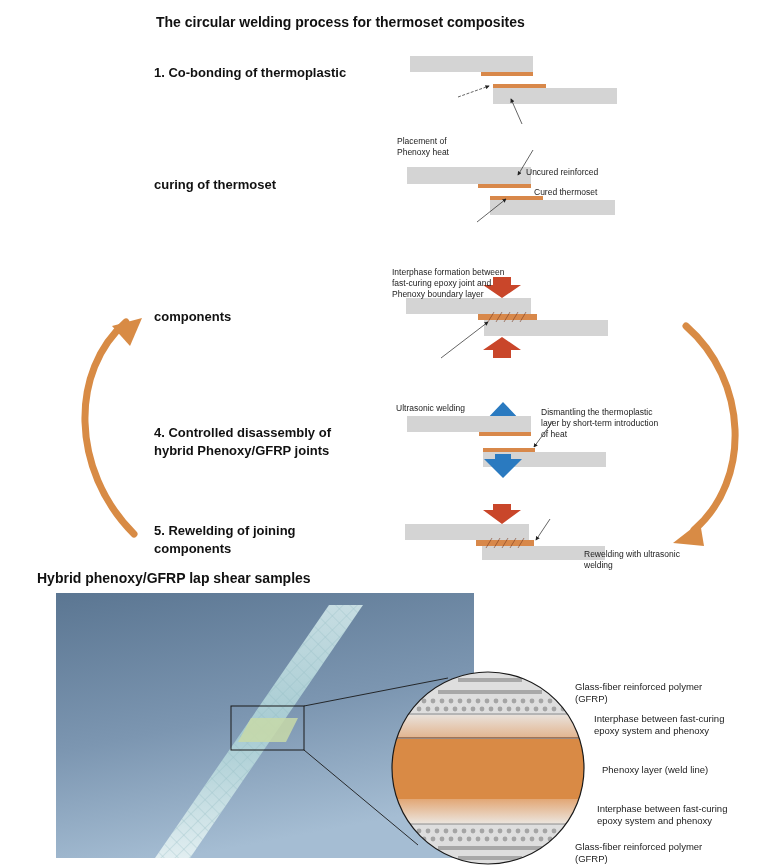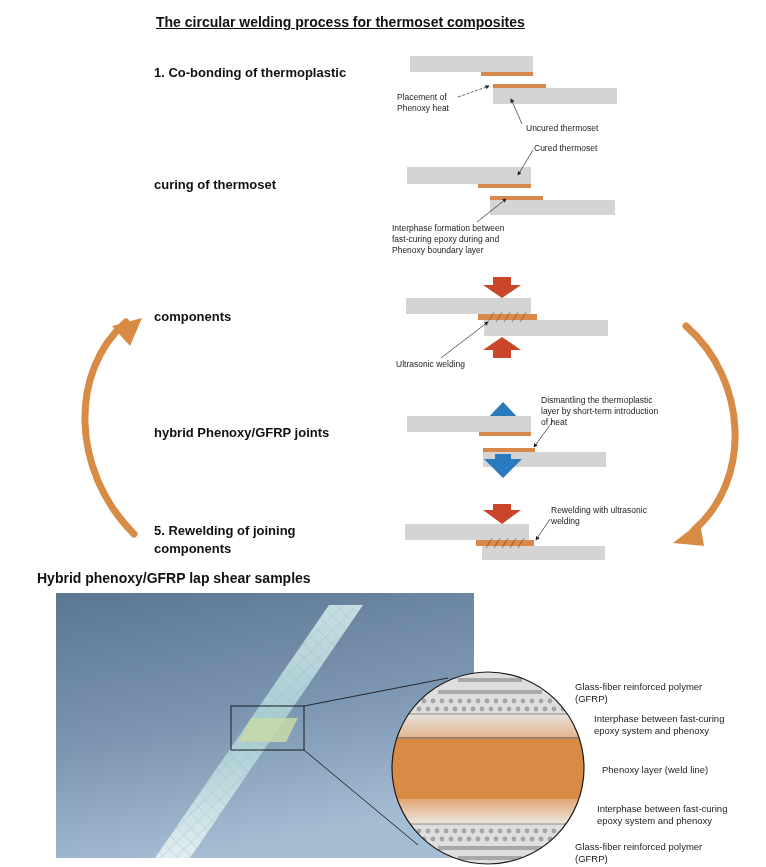--- a/index.html
+++ b/index.html
@@ -1,20 +1,20 @@
 <!DOCTYPE html>
 <html><head>
 <meta charset="utf-8">
 <style>
   html, body { margin: 0; padding: 0; background: #ffffff; }
   body { width: 766px; height: 867px; position: relative; overflow: hidden; font-family: "Liberation Sans", sans-serif; color: #111; }
   .abs { position: absolute; }
-  .title { font-weight: bold; font-size: 14px; left: 156px; top: 14px; white-space: nowrap; text-decoration: underline; }
+  .title { font-weight: bold; font-size: 14px; left: 156px; top: 14px; white-space: nowrap; }
   .step { font-weight: bold; font-size: 13px; line-height: 18px; left: 154px; }
-  .note { font-size: 8.5px; line-height: 11px; color: #222; white-space: nowrap; }
+  .note { font-size: 8.5px; line-height: 11px; color: #222; white-space: nowrap; margin-top: 44px; }
   .photo-title { font-weight: bold; font-size: 14px; left: 37px; top: 570px; white-space: nowrap; }
   .layer-label { font-size: 9.5px; line-height: 12px; color: #222; white-space: nowrap; }
   svg { position: absolute; left: 0; top: 0; }
 </style>
 </head>
 <body>
 
 <svg width="766" height="867" viewBox="0 0 766 867">
   <defs>
     <linearGradient id="bgGrad" x1="0" y1="0" x2="0.3" y2="1">
@@ -223,45 +223,46 @@
 <div class="abs step" style="top:64px">
   <div>1. Co-bonding of thermoplastic</div>
 </div>
 <div class="abs step" style="top:176px">
   <div>curing of thermoset</div>
 </div>
 <div class="abs step" style="top:308px">
   <div>components</div>
 </div>
 <div class="abs step" style="top:424px">
+  <div>4. Controlled disassembly of</div>
   <div>hybrid Phenoxy/GFRP joints</div>
 </div>
 <div class="abs step" style="top:522px">
   <div>5. Rewelding of joining</div>
   <div>components</div>
 </div>
 
 <div class="abs note" style="left:397px;top:92px">
   <div>Placement of</div>
   <div>Phenoxy heat</div>
 </div>
-<div class="abs note" style="left:526px;top:123px">Uncured thermoset</div>
+<div class="abs note" style="left:526px;top:123px">Uncured reinforced</div>
 <div class="abs note" style="left:534px;top:143px">Cured thermoset</div>
 <div class="abs note" style="left:392px;top:223px">
   <div>Interphase formation between</div>
-  <div>fast-curing epoxy during and</div>
+  <div>fast-curing epoxy joint and</div>
   <div>Phenoxy boundary layer</div>
 </div>
 <div class="abs note" style="left:396px;top:359px">Ultrasonic welding</div>
-<div class="abs note" style="left:541px;top:395px">
+<div class="abs note" style="left:541px;top:363px">
   <div>Dismantling the thermoplastic</div>
   <div>layer by short-term introduction</div>
   <div>of heat</div>
 </div>
-<div class="abs note" style="left:551px;top:505px">
+<div class="abs note" style="left:584px;top:505px">
   <div>Rewelding with ultrasonic</div>
   <div>welding</div>
 </div>
 
 <div class="abs photo-title">Hybrid phenoxy/GFRP lap shear samples</div>
 
 <div class="abs layer-label" style="left:575px;top:681px">
   <div>Glass-fiber reinforced polymer</div>
   <div>(GFRP)</div>
 </div>

